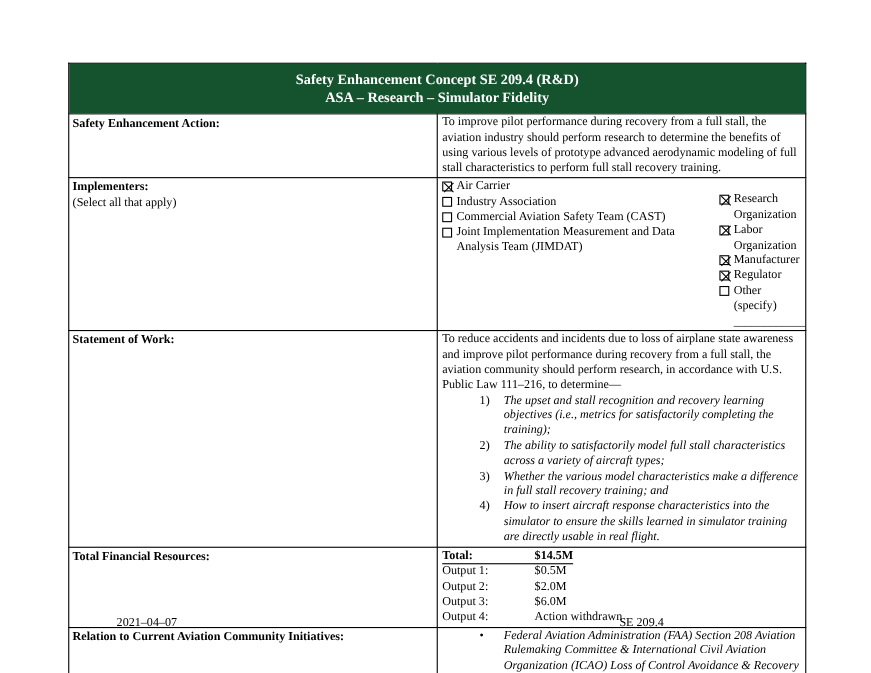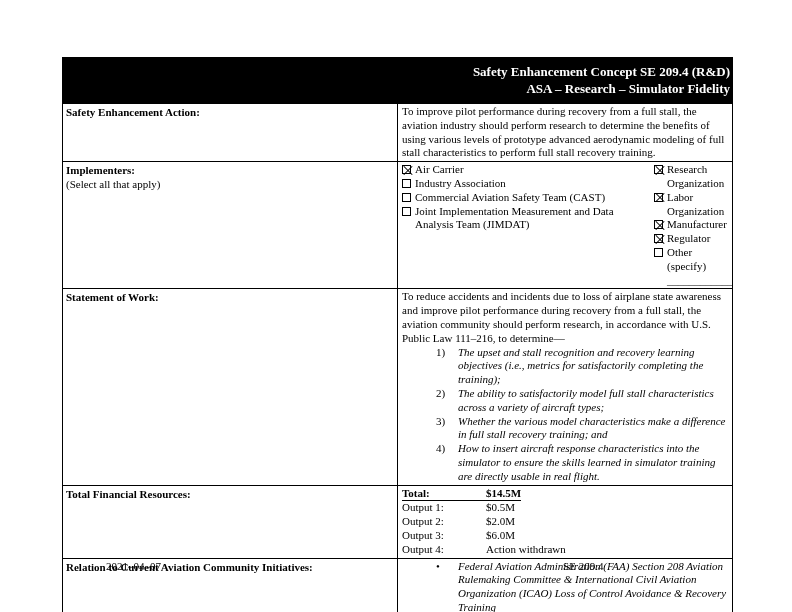--- a/index.html
+++ b/index.html
@@ -26,34 +26,34 @@
     vertical-align: top;
     padding: 1px 4px;
     overflow: hidden;
   }
   td.label-cell {
     width: 146px;
     font-weight: bold;
     padding: 2px 3px;
   }
   td.title-cell {
-    background: #000000;
+    background: #14532d;
     color: #ffffff;
     font-weight: bold;
-    text-align: right;
+    text-align: center;
     font-size: 13px;
     line-height: 17px;
     padding: 5px 2px 6px 2px;
   }
   .sublabel { font-weight: normal; }
 
   
   .impl-cols { display: flex; }
   .impl-col-left { width: 252px; flex-shrink: 0; }
-  .impl-col-right { flex: 1; min-width: 0; }
+  .impl-col-right { flex: 1; min-width: 0; margin-top: 12px; }
   .chk-item { display: flex; align-items: flex-start; }
   .chk {
     display: inline-block;
     width: 9px; height: 9px;
     border: 1px solid #000;
     margin: 2px 4px 0 0;
     flex-shrink: 0;
     position: relative;
   }
   .chk.checked::before,

